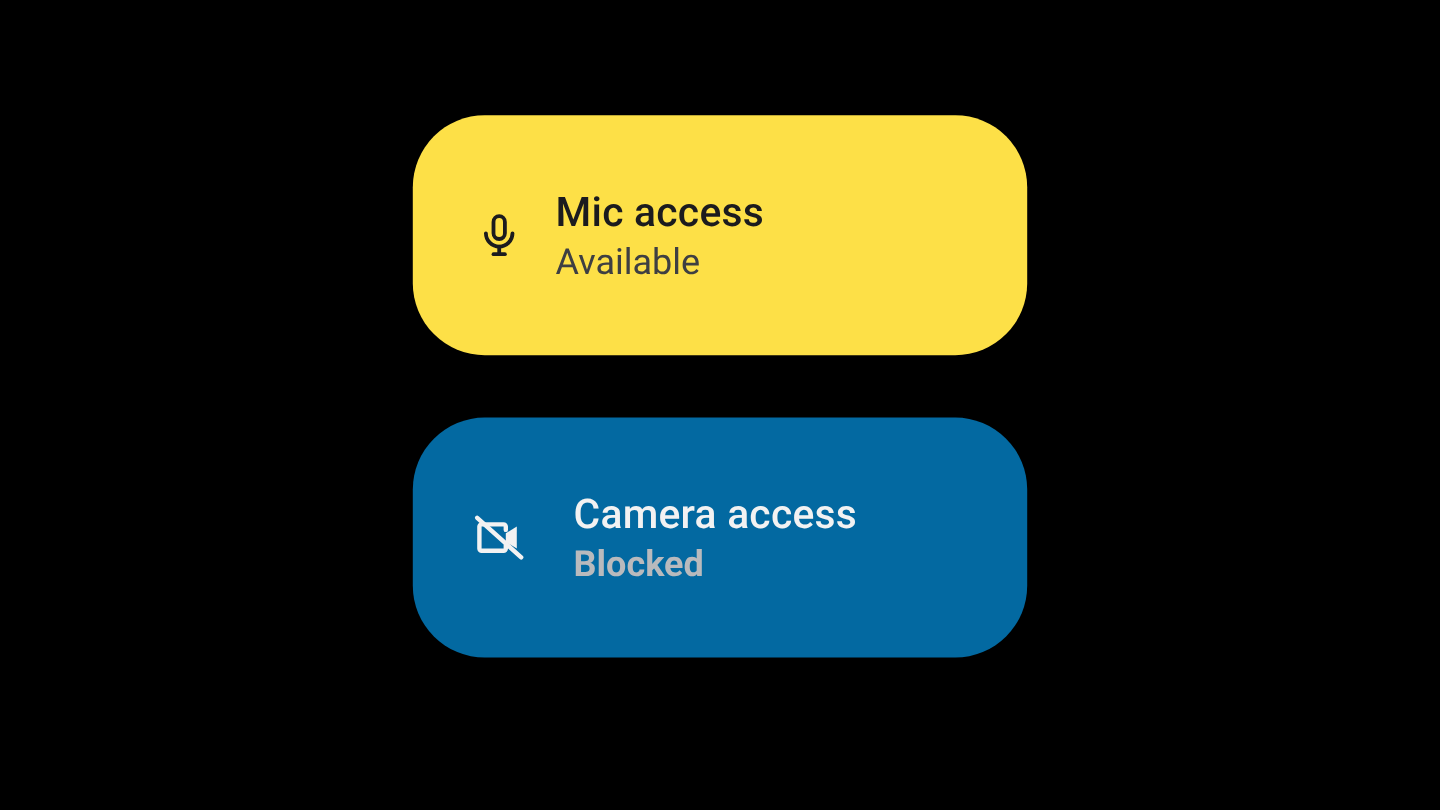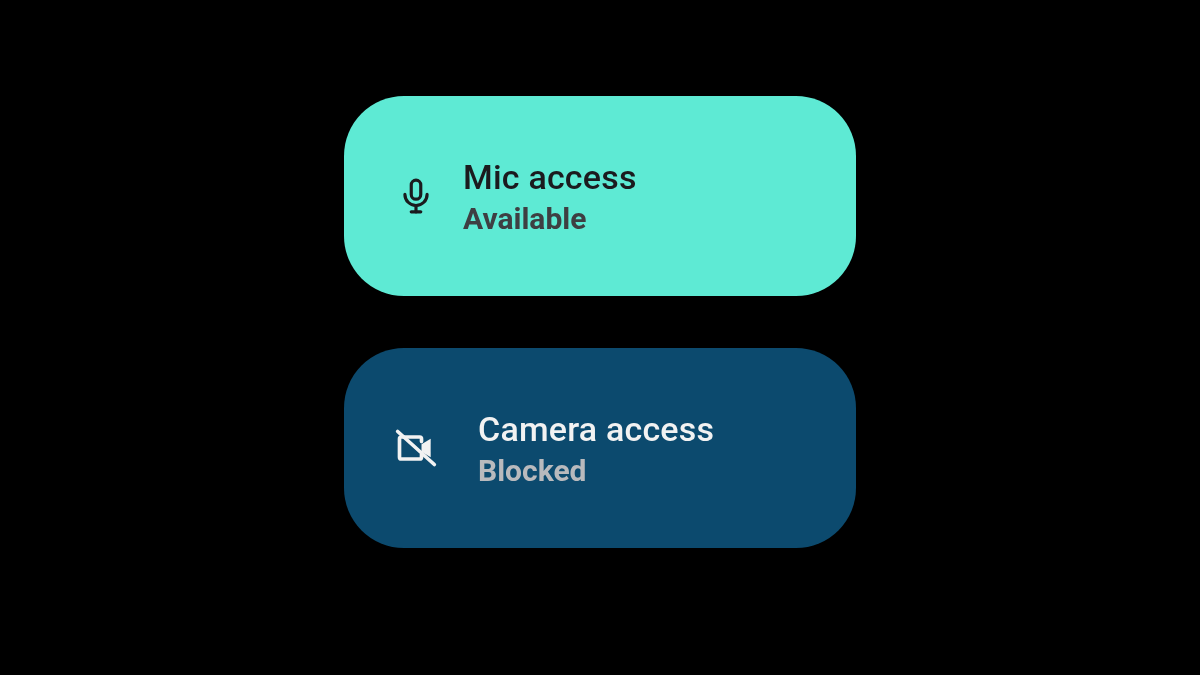--- a/index.html
+++ b/index.html
@@ -21,27 +21,27 @@
     height: 200px;
     border-radius: 60px;
     display: flex;
     align-items: center;
     padding-left: 44px;
     gap: 34px;
   }
   .tile.light {
     left: 344px;
     top: 96px;
-    background: #5eead4;
+    background: #fde047;
     gap: 19px;
   }
   .tile.dark {
     left: 344px;
     top: 348px;
-    background: #0c4a6e;
+    background: #0369a1;
   }
   .icon-slot {
     width: 56px;
     height: 56px;
     display: flex;
     align-items: center;
     justify-content: center;
     flex-shrink: 0;
   }
   .text-col {
@@ -50,21 +50,21 @@
     gap: 4px;
   }
   .title-light {
     font-size: 34px;
     font-weight: 500;
     color: #1B1B1E;
     letter-spacing: 0.2px;
   }
   .sub-light {
     font-size: 30px;
-    font-weight: 700;
+    font-weight: 400;
     color: #3E3F42;
   }
   .title-dark {
     font-size: 34px;
     font-weight: 500;
     color: #F2F2F2;
     letter-spacing: 0.2px;
   }
   .sub-dark {
     font-size: 30px;

